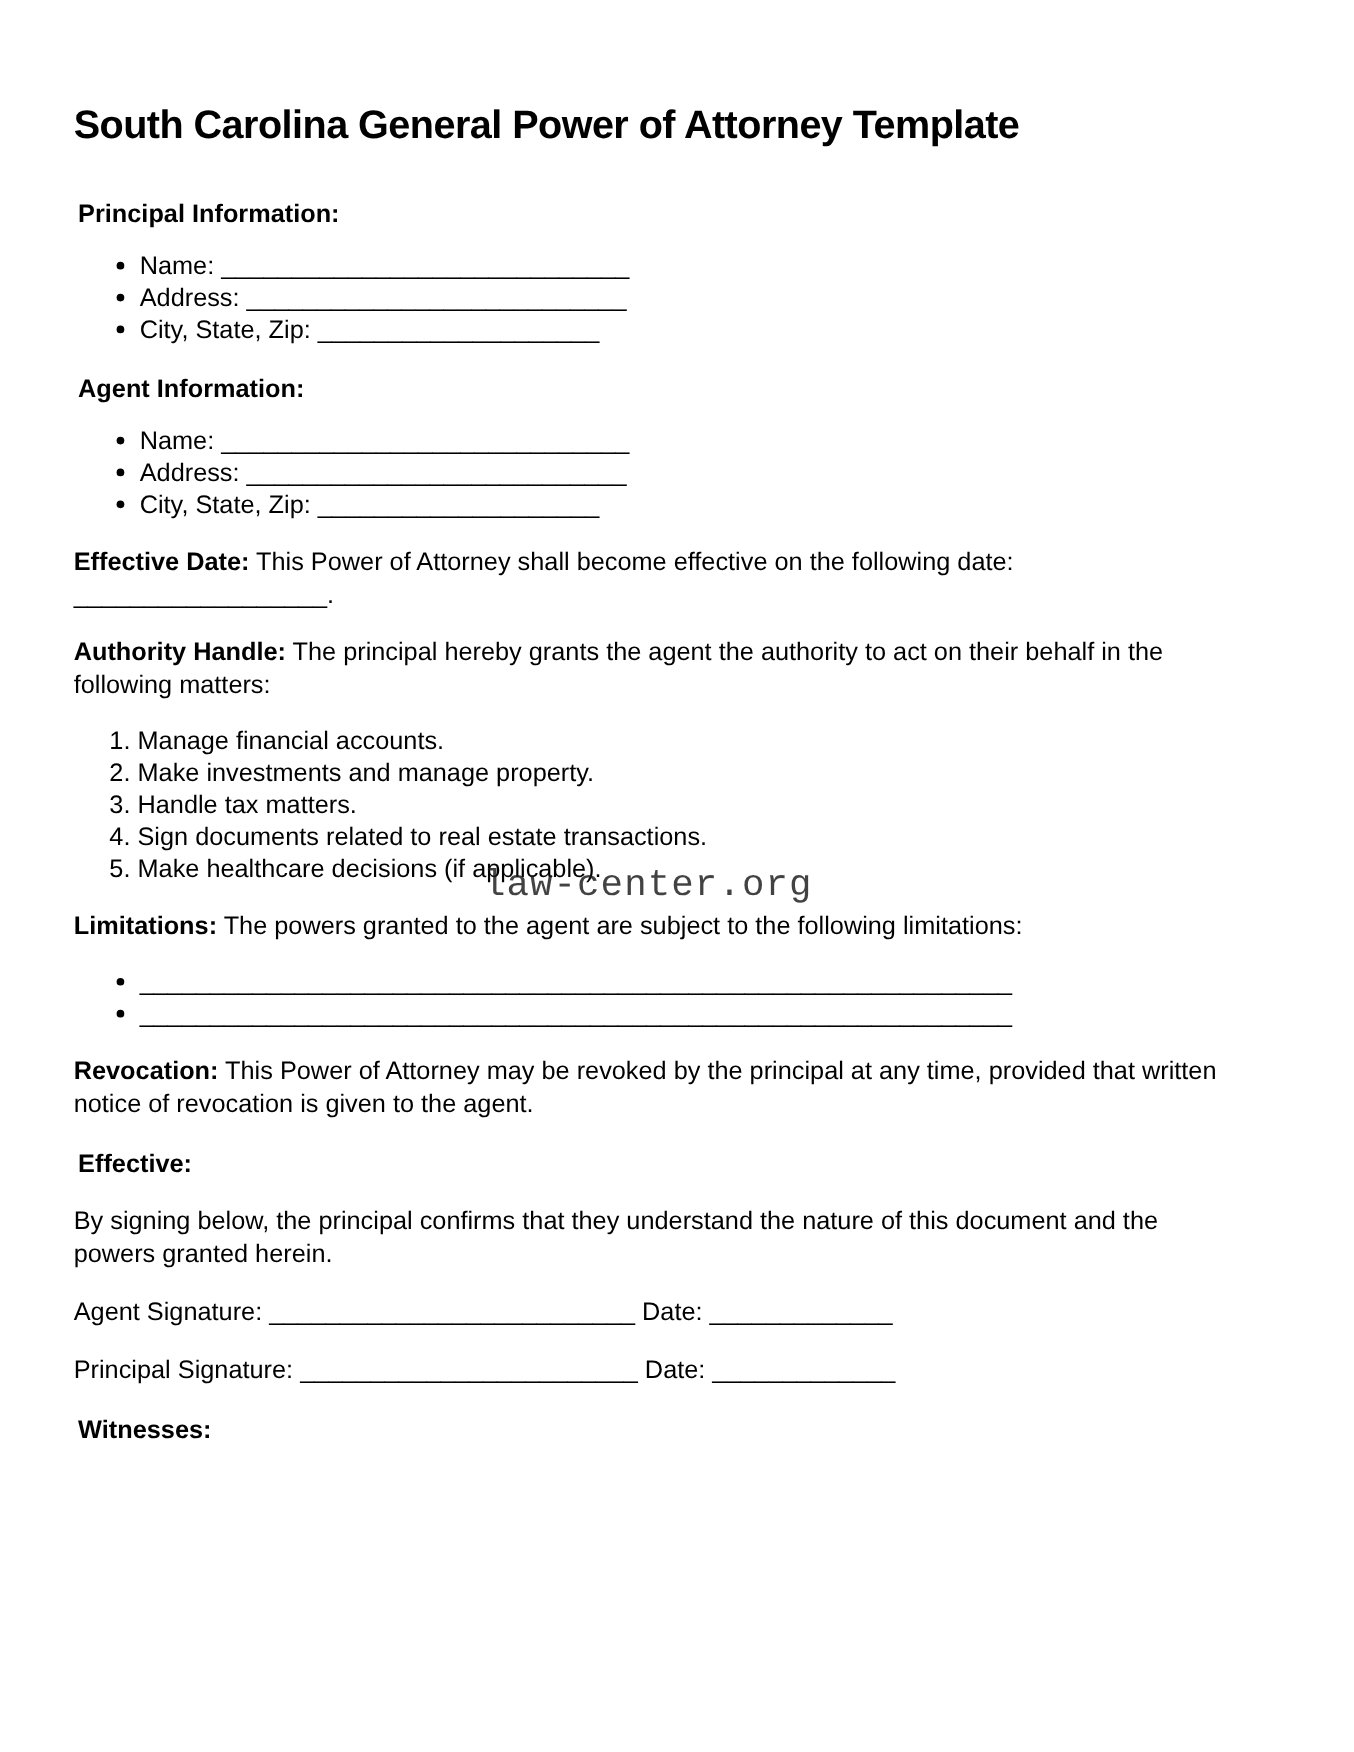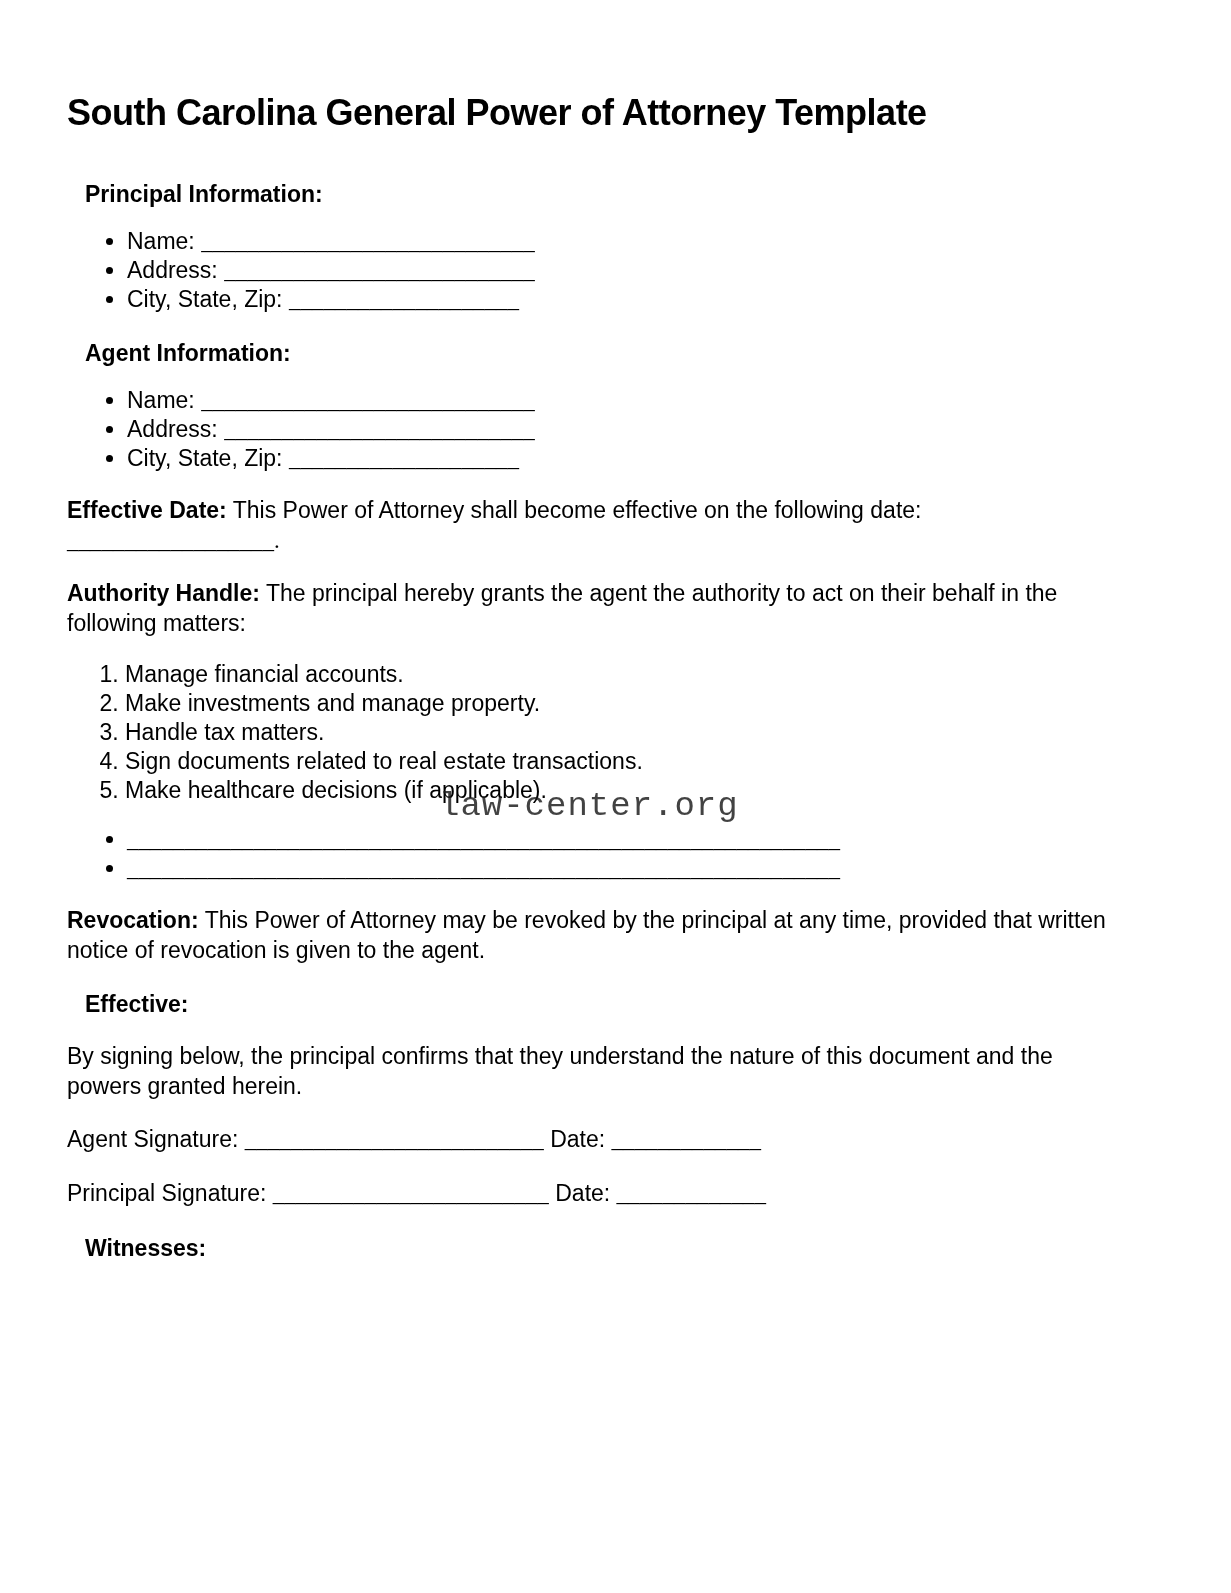--- a/index.html
+++ b/index.html
@@ -29,37 +29,37 @@
     max-width: 960px;
   }
   p {
     margin: 22px 0;
   }
   p.intro { margin-top: 0; }
   h3.sec-heading {
     font-size: 23px;
     line-height: 30px;
     font-weight: bold;
-    margin: 24px 0 18px 18px;
+    margin: 24px 0 18px 4px;
   }
   strong.inline-label { font-weight: bold; }
   ul.field-list, ul.blank-list {
     list-style: disc;
     margin: 18px 0 22px 0;
     padding-left: 60px;
   }
   ol.authority-list {
     margin: 16px 0 20px 0;
     padding-left: 58px;
   }
   ul.field-list li, ol.authority-list li, ul.blank-list li {
     line-height: 29px;
     margin: 0;
   }
-  .blank { white-space: nowrap; letter-spacing: 0; font-family: Liberation Serif, serif; }
+  .blank { white-space: nowrap; letter-spacing: 0; }
   .sig-row { margin: 23px 0; }
   .watermark {
     position: absolute;
     left: 393px;
     top: 780px;
     font-family: "Liberation Mono", "DejaVu Sans Mono", monospace;
     font-size: 34px;
     line-height: 52px;
     font-weight: normal;
     color: rgba(25, 25, 25, 0.82);
@@ -105,20 +105,24 @@
   </p>
 
   <ol class="authority-list">
     <li>Manage financial accounts.</li>
     <li>Make investments and manage property.</li>
     <li>Handle tax matters.</li>
     <li>Sign documents related to real estate transactions.</li>
     <li>Make healthcare decisions (if applicable).</li>
   </ol>
 
+  <p>
+    <strong class="inline-label">Limitations:</strong>
+    <span>The powers granted to the agent are subject to the following limitations:</span>
+  </p>
 
   <ul class="blank-list">
     <li><span class="blank">______________________________________________________________</span></li>
     <li><span class="blank">______________________________________________________________</span></li>
   </ul>
 
   <p>
     <strong class="inline-label">Revocation:</strong>
     <span>This Power of Attorney may be revoked by the principal at any time, provided that written notice of revocation is given to the agent.</span>
   </p>

